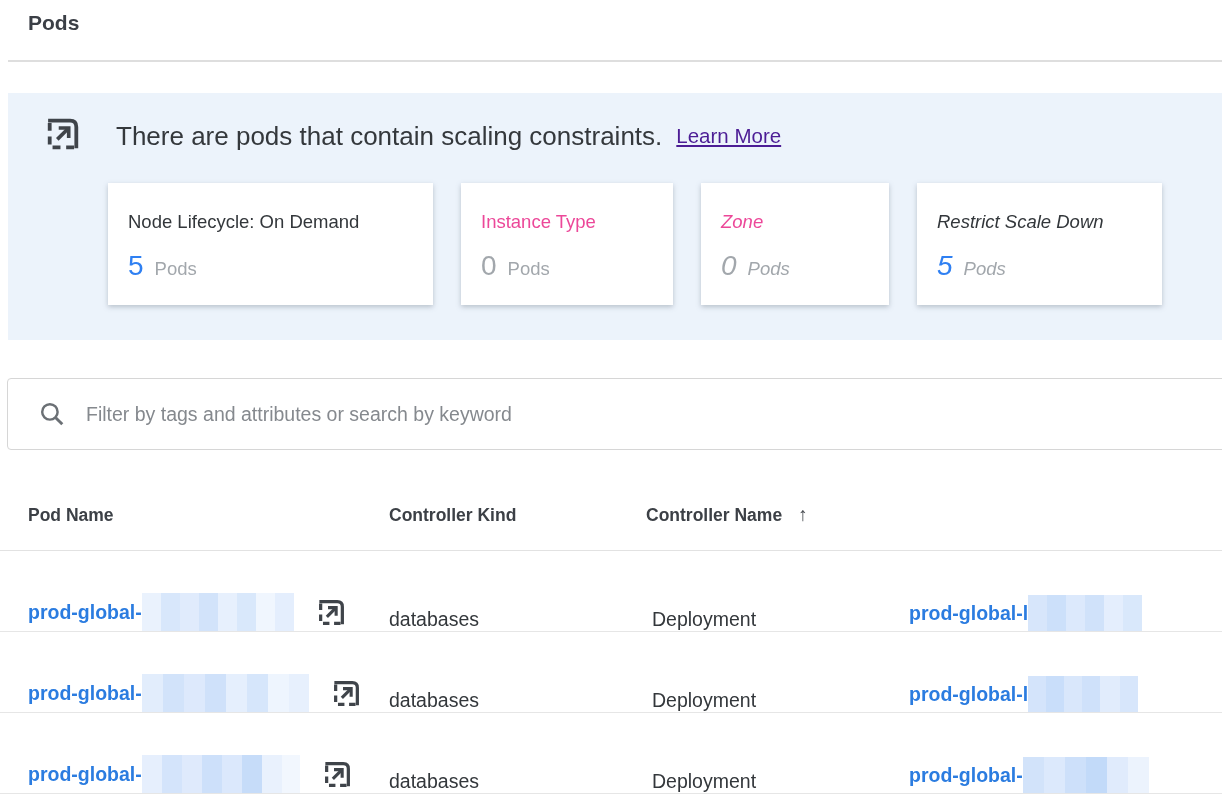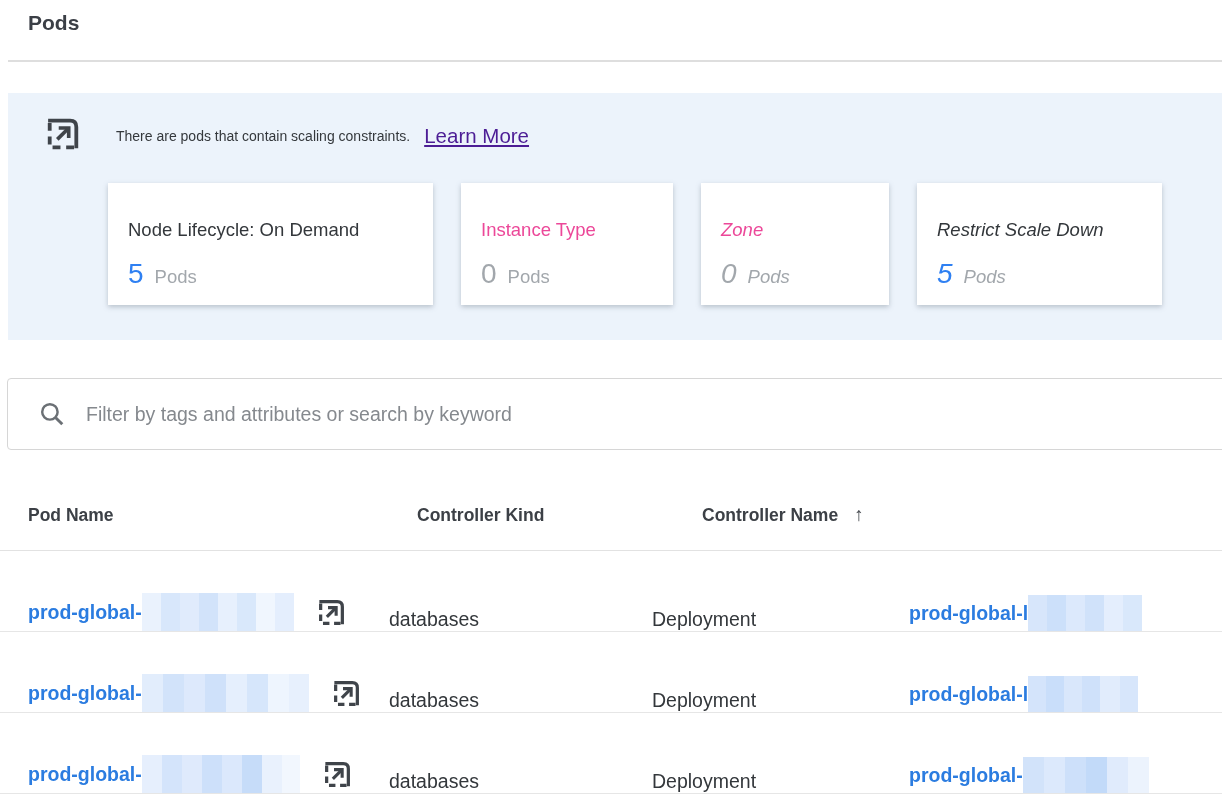--- a/index.html
+++ b/index.html
@@ -40,41 +40,41 @@
     padding-top: 22px;
   }
   .banner-head {
     display: flex;
     align-items: center;
     margin-left: 36px;
   }
   .banner-head .scale-icon { flex: 0 0 auto; }
   .banner-message {
     margin-left: 34px;
-    font-size: 14px;
+    font-size: 26px;
     color: #34383c;
   }
   .banner-link {
     margin-left: 14px;
     font-size: 20.5px;
     color: #4c1d95;
     text-decoration: underline;
     cursor: pointer;
   }
 
   .cards-row {
     display: flex;
     gap: 28px;
     margin: 26px 0 0 100px;
   }
   .card {
     background: #ffffff;
     height: 122px;
     box-sizing: border-box;
-    padding: 36px 20px 0 20px;
+    padding: 28px 20px 0 20px;
     box-shadow: 0 2px 5px rgba(90,100,115,0.35);
     cursor: pointer;
   }
   .card:nth-child(1) { width: 325px; }
   .card:nth-child(2) { width: 212px; }
   .card:nth-child(3) { width: 188px; font-style: italic; }
   .card:nth-child(4) { width: 245px; font-style: italic; }
   .card-title {
     font-size: 18.5px;
     color: #33373b;
@@ -124,21 +124,20 @@
 
   
   .table { margin-top: 54px; }
   .t-row {
     display: flex;
     align-items: center;
   }
   .t-head {
     padding-bottom: 24px;
     border-bottom: 1px solid #e2e2e2;
-    gap: 28px;
   }
   .t-head .col {
     font-size: 17.5px;
     font-weight: 700;
     color: #3c4046;
     cursor: pointer;
   }
   .col { box-sizing: border-box; }
   .col-1 { width: 389px; padding-left: 28px; display: flex; align-items: center; }
   .col-2 { width: 263px; }

